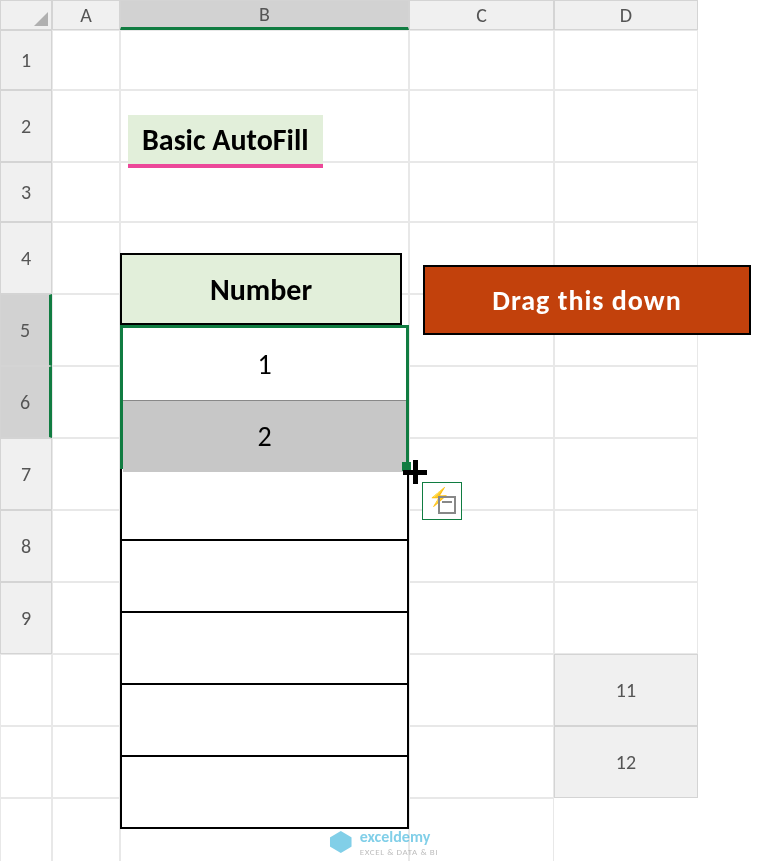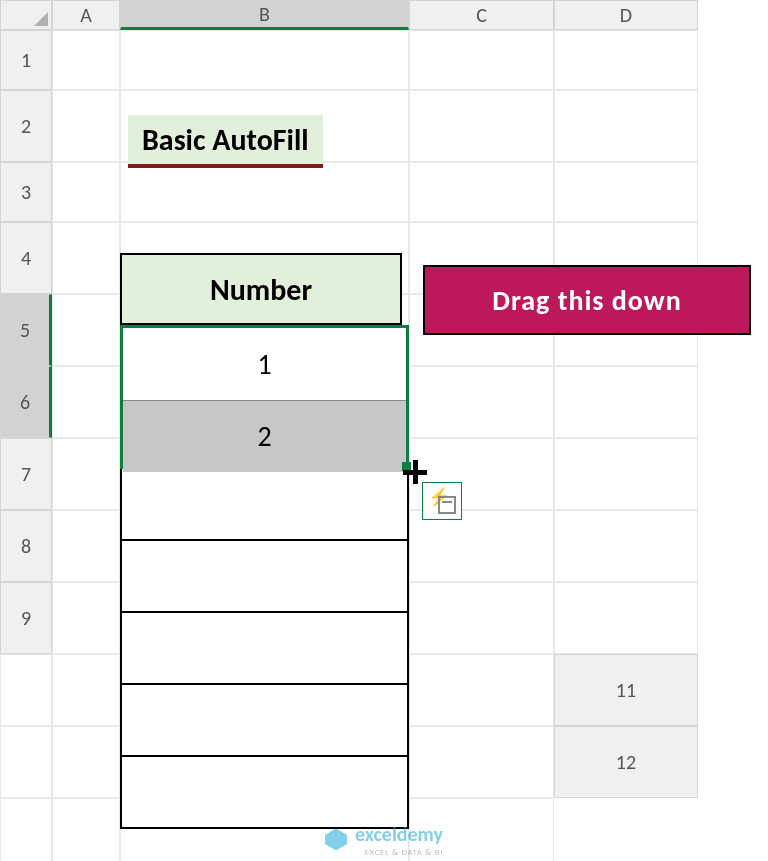--- a/index.html
+++ b/index.html
@@ -9,21 +9,21 @@
 
 .hdr, .rowhdr { background: #f0f0f0; border: 1px solid #d4d4d4; display: flex; align-items: center; justify-content: center; font-size: 20px; color: #555; user-select: none; }
 .corner { background: #f0f0f0; border: 1px solid #d4d4d4; position: relative; }
 .corner::after { content: ""; position: absolute; right: 3px; bottom: 3px; width: 0; height: 0; border-left: 14px solid transparent; border-bottom: 14px solid #b0b0b0; }
 
 .hdr-sel { background: #d2d2d2; border-bottom: 3px solid #107c41; }
 .rowhdr-sel { background: #d2d2d2; border-right: 3px solid #107c41; }
 
 .cell { border: 1px solid #e8e8e8; }
 
-.title { position: absolute; left: 128px; top: 115px; background: #e2efda; padding: 6px 14px; font-size: 30px; font-weight: bold; color: #000; border-bottom: 4px solid #7f1d1d; }
+.title { position: absolute; left: 128px; top: 115px; background: #e2efda; padding: 6px 14px; font-size: 30px; font-weight: bold; color: #000; border-bottom: 4px solid #ec4899; }
 
 .tbl-header { position: absolute; left: 120px; top: 253px; width: 282px; height: 72px; background: #e2efda; border: 2px solid #000; display: flex; align-items: center; justify-content: center; font-size: 30px; font-weight: bold; }
 
 .tbl-cell { position: absolute; left: 120px; width: 289px; height: 72px; border: 2px solid #000; border-top: none; display: flex; align-items: center; justify-content: center; font-size: 28px; background: #fff; }
 
 .selection { position: absolute; left: 120px; top: 325px; width: 289px; height: 144px; border: 3px solid #107c41; pointer-events: none; z-index: 5; }
 .sel-cell1 { position: absolute; left: 0; top: 0; width: 100%; height: 72px; background: #fff; display: flex; align-items: center; justify-content: center; font-size: 28px; }
 .sel-cell2 { position: absolute; left: 0; top: 72px; width: 100%; height: 72px; background: #c7c7c7; border-top: 1px solid #888; display: flex; align-items: center; justify-content: center; font-size: 28px; }
 
 .fill-handle { position: absolute; right: -5px; bottom: -5px; width: 9px; height: 9px; background: #107c41; z-index: 6; }
@@ -33,26 +33,26 @@
 .plus-cursor::before { left: 10px; top: 0; width: 5px; height: 24px; }
 .plus-cursor::after { left: 0; top: 10px; width: 24px; height: 5px; }
 
 .quick-analysis { position: absolute; left: 422px; top: 482px; width: 40px; height: 38px; border: 1.5px solid #107c41; background: #fff; display: flex; align-items: center; justify-content: center; z-index: 8; }
 .qa-icon { position: relative; width: 28px; height: 26px; }
 .qa-bolt { position: absolute; left: 0; top: -2px; font-size: 18px; color: #ed7d31; font-weight: bold; }
 .qa-sheet { position: absolute; right: 0; bottom: 0; width: 18px; height: 18px; border: 2px solid #888; }
 .qa-sheet::before { content: ""; position: absolute; top: 3px; left: 2px; width: 10px; height: 2px; background: #888; }
 
 .callout { position: absolute; left: 423px; top: 265px; width: 328px; height: 70px; z-index: 20; }
-.callout-box { width: 100%; height: 100%; background: #be185d; border: 2px solid #000; display: flex; align-items: center; justify-content: center; color: #fff; font-size: 28px; font-weight: bold; letter-spacing: 1px; }
+.callout-box { width: 100%; height: 100%; background: #c2410c; border: 2px solid #000; display: flex; align-items: center; justify-content: center; color: #fff; font-size: 28px; font-weight: bold; letter-spacing: 1px; }
 .callout-tail { position: absolute; left: -1px; top: 60px; width: 0; height: 0; }
 
 .watermark { position: absolute; left: 50%; transform: translateX(-50%); bottom: 4px; display: flex; align-items: center; gap: 8px; opacity: 0.55; }
 .wm-logo { width: 22px; height: 22px; background: #1ba8d6; clip-path: polygon(50% 0, 100% 30%, 100% 70%, 50% 100%, 0 70%, 0 30%); }
-.wm-text { font-size: 20px; color: #1ba8d6; font-weight: 900; }
+.wm-text { font-size: 16px; color: #1ba8d6; font-weight: 900; }
 .wm-sub { font-size: 9px; color: #888; letter-spacing: 0.6px; text-align: right; }
 </style>
 </head>
 <body>
 
 <div class="sheet">
   <div class="corner"></div>
   <div class="hdr">A</div>
   <div class="hdr hdr-sel">B</div>
   <div class="hdr">C</div>

